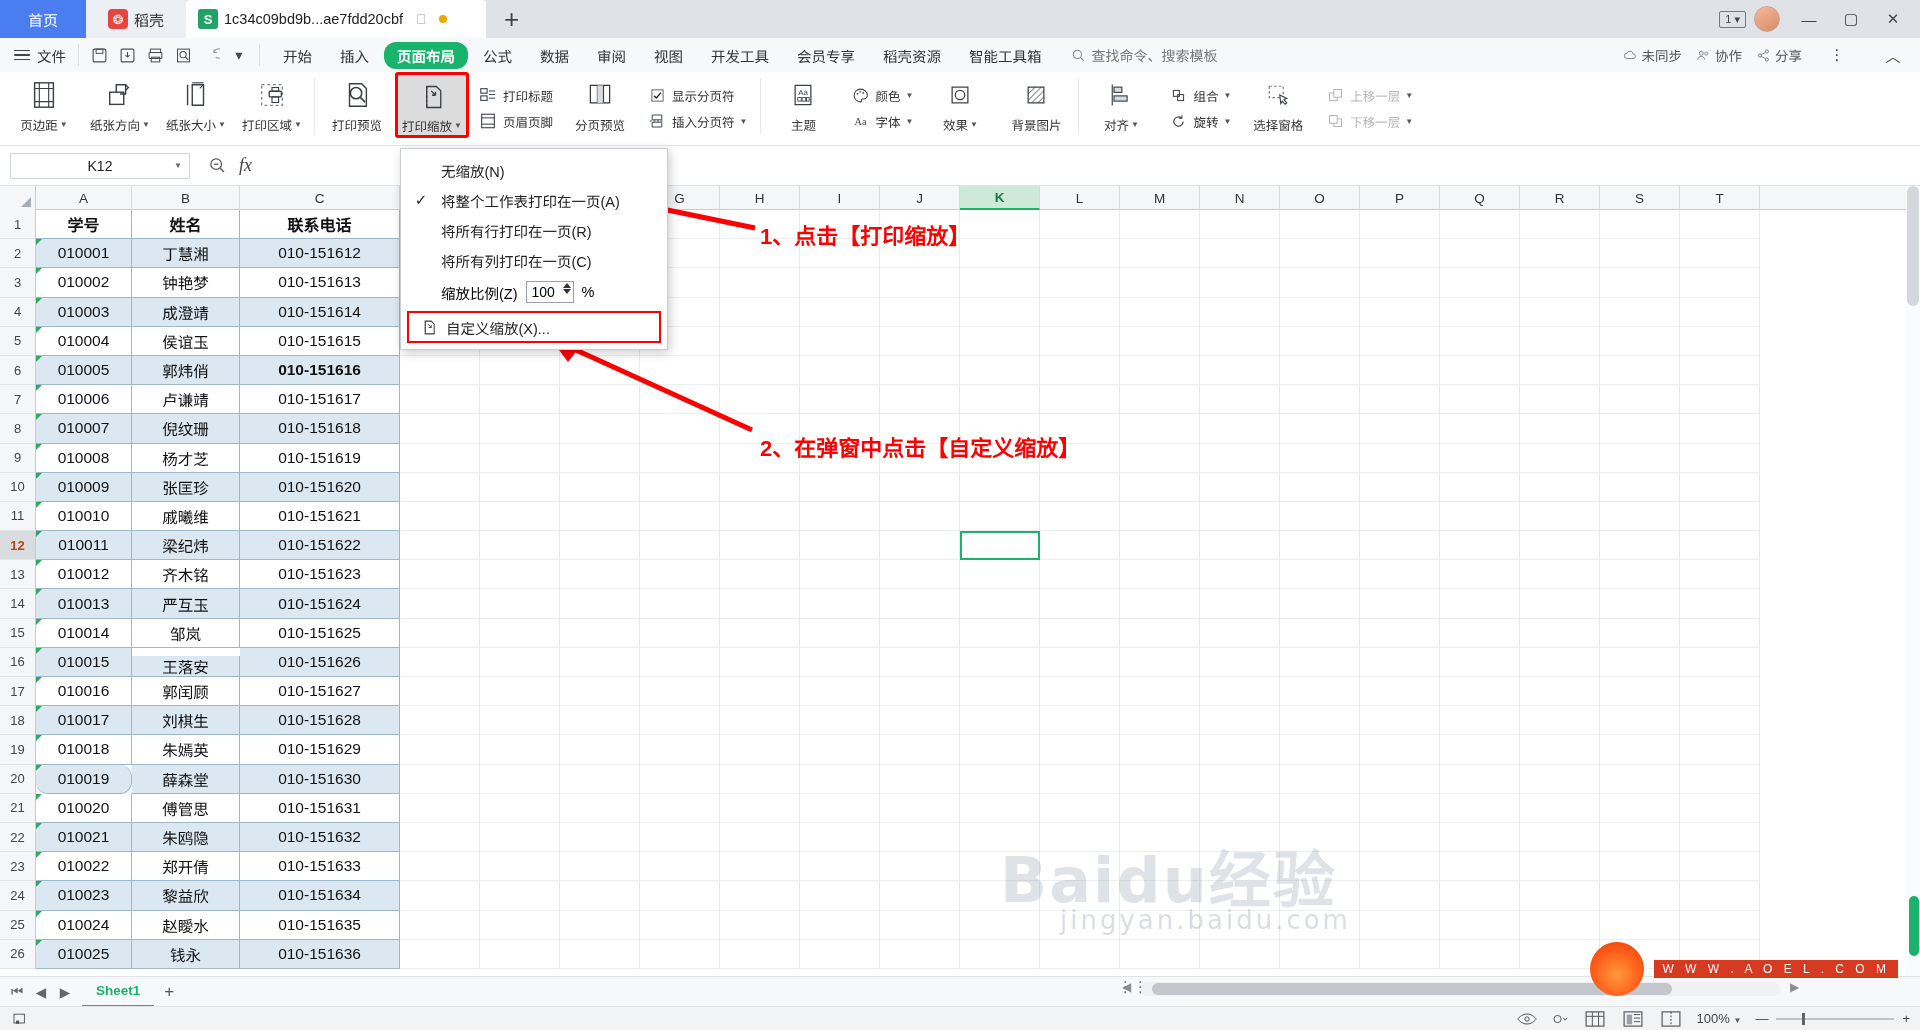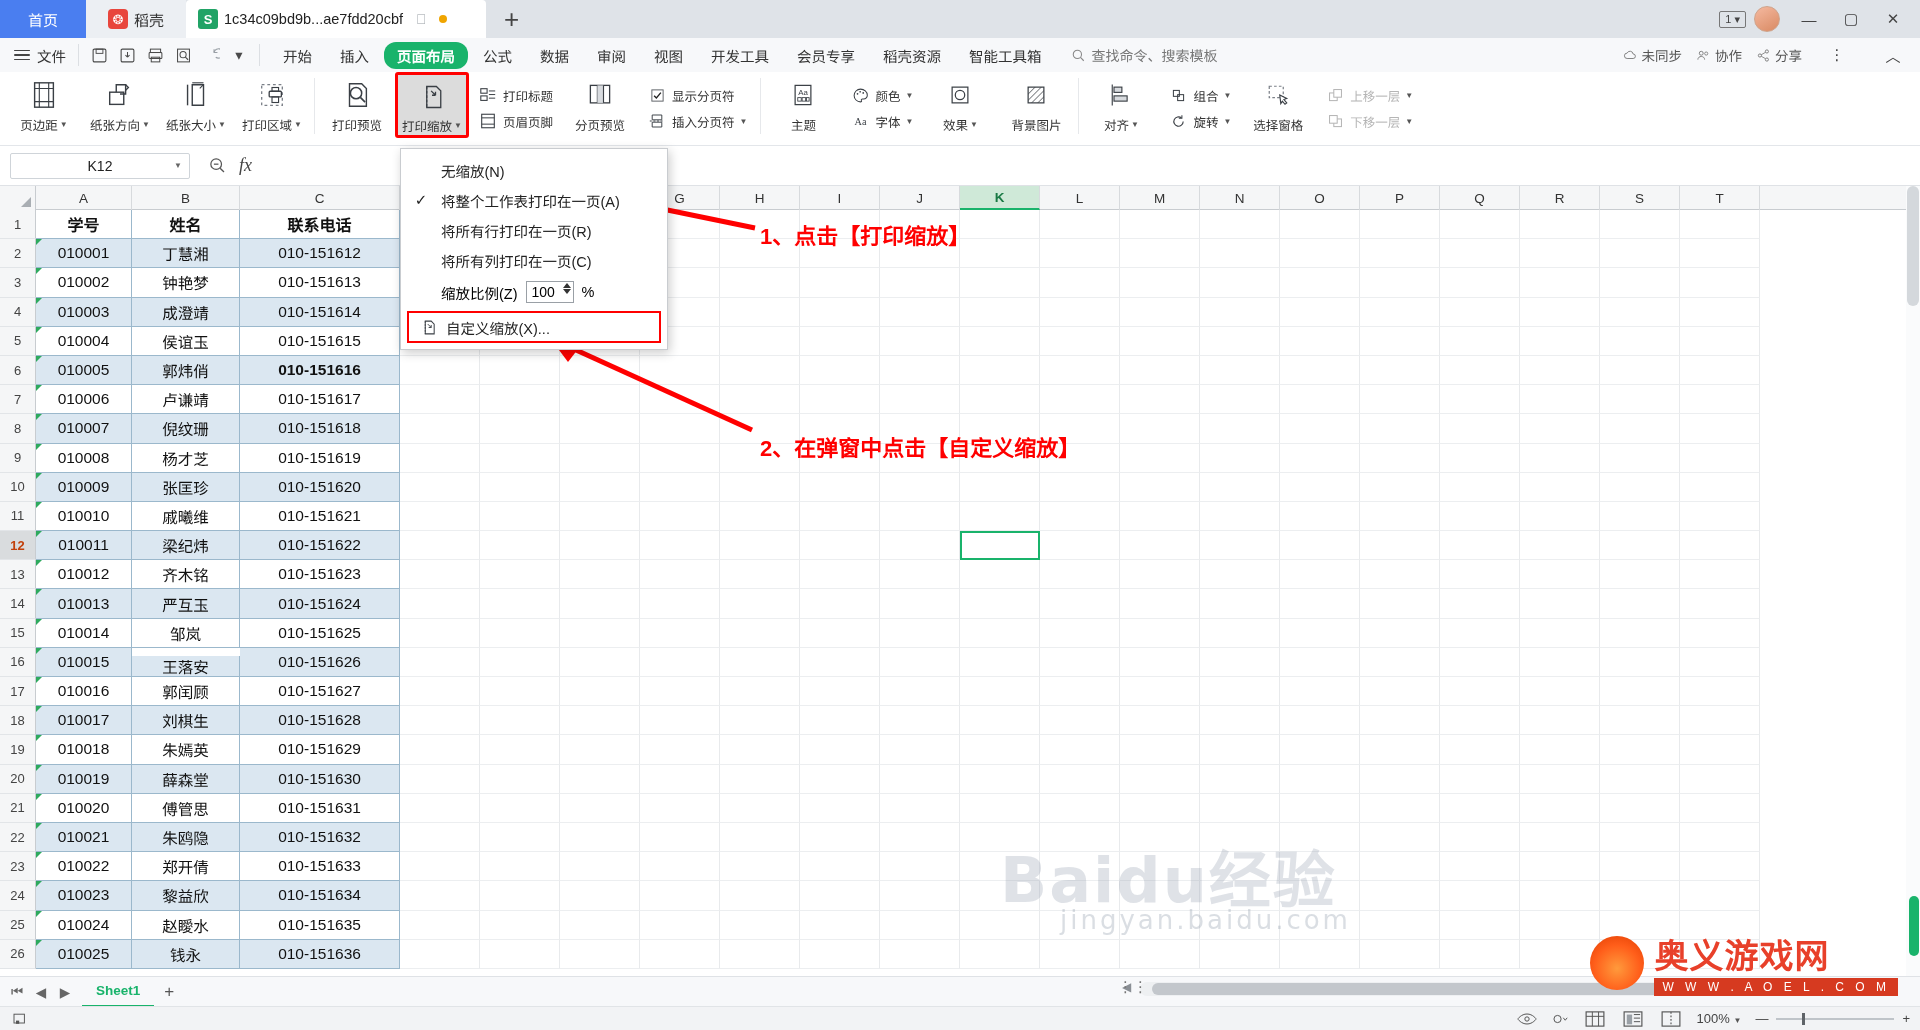--- a/index.html
+++ b/index.html
@@ -1134,21 +1134,21 @@
           <div class="gcell" style="width: 80px;"></div>
           <div class="gcell" style="width: 80px;"></div>
           <div class="gcell" style="width: 80px;"></div>
           <div class="gcell" style="width: 80px;"></div>
           <div class="gcell" style="width: 80px;"></div>
           <div class="gcell" style="width: 80px;"></div>
           <div class="gcell" style="width: 80px;"></div>
         </div>
         <div class="row">
           <div class="rhcell">20</div>
-          <div class="dcell band" style="width: 96px;">010019<span class="corner-mark"></span></div>
+          <div class="dcell band" style="width: 96px; border-radius: 12px;">010019<span class="corner-mark"></span></div>
           <div class="dcell band" style="width: 108px;">薛森堂</div>
           <div class="dcell band" style="width: 160px;">010-151630</div>
           <div class="gcell" style="width: 80px;"></div>
           <div class="gcell" style="width: 80px;"></div>
           <div class="gcell" style="width: 80px;"></div>
           <div class="gcell" style="width: 80px;"></div>
           <div class="gcell" style="width: 80px;"></div>
           <div class="gcell" style="width: 80px;"></div>
           <div class="gcell" style="width: 80px;"></div>
           <div class="gcell" style="width: 80px;"></div>
@@ -1433,18 +1433,17 @@
         <span>+</span>
       </span>
     </div>
   </div>
 
   <div class="wm-baidu">Baidu经验</div>
   <div class="wm-baidu-sub">jingyan.baidu.com</div>
   <div class="wm-aoel">
     <div class="wm-flame"></div>
     <div>
-      <div class="wm-aoel-txt">奥义游戏网</div>
       <div class="wm-aoel-url">W W W . A O E L . C O M</div>
     </div>
   </div>
 
 </div>
 
 </body></html>

